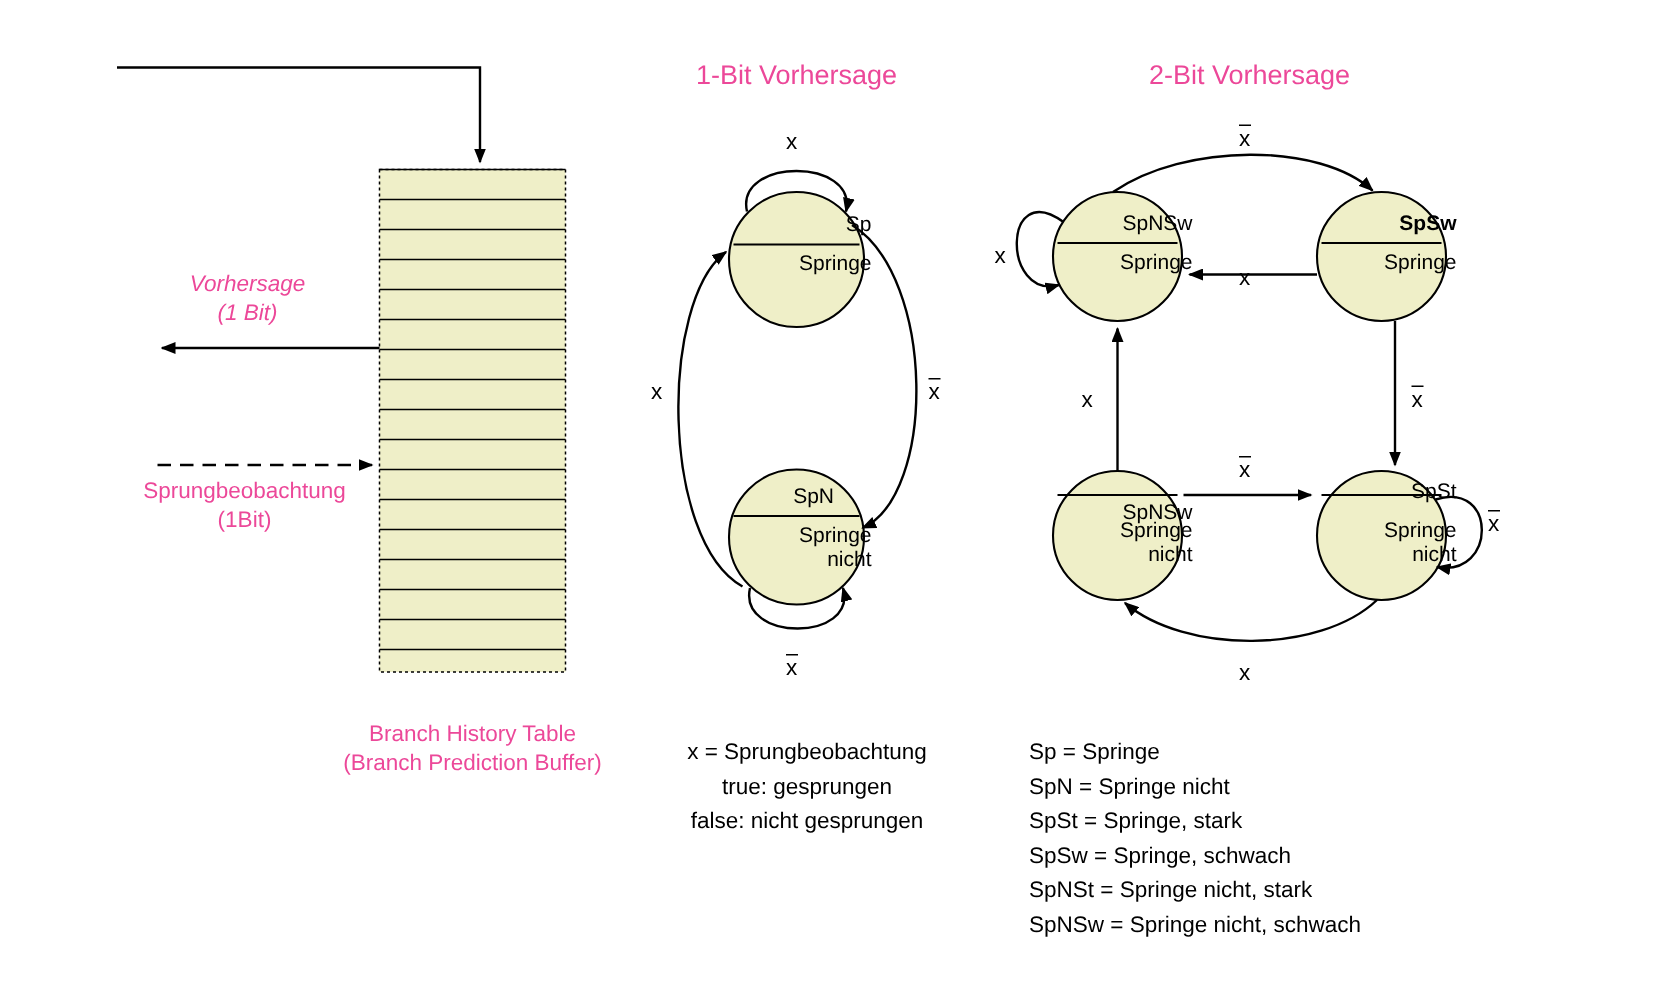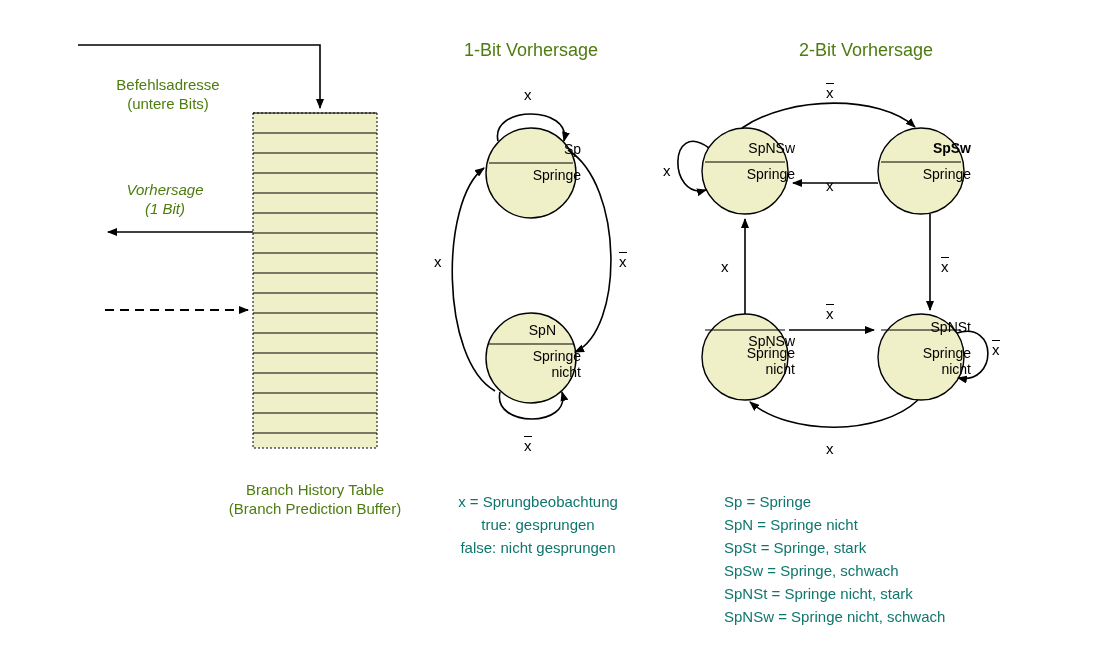--- a/index.html
+++ b/index.html
@@ -20,21 +20,21 @@
     position: absolute;
     left: 0;
     top: 0;
     width: 1108px;
     height: 664px;
   }
   .lbl {
     position: absolute;
     font-family: "Liberation Sans", sans-serif;
     font-size: 15px;
-    color: #4d7c0f;
+    color: #ec4899;
     white-space: pre;
     line-height: 19px;
   }
   .title {
     font-size: 18px;
   }
   .ctr {
     text-align: center;
   }
   .state-text {
@@ -64,21 +64,21 @@
     right: 0;
     top: -1px;
     border-top: 1px solid #000;
   }
   .legend {
     position: absolute;
     font-family: "Liberation Sans", sans-serif;
     font-size: 15px;
     line-height: 23px;
     white-space: pre;
-    color: #0f766e;
+    color: #000000;
   }
 </style>
 </head>
 <body>
 
 <div id="root">
 
   <svg class="svg-layer" viewBox="0 0 1108 664">
     <defs>
       <marker id="arr" markerWidth="10" markerHeight="8" refX="9" refY="4" orient="auto" markerUnits="userSpaceOnUse">
@@ -153,64 +153,64 @@
       <path d="M745,314 L745,219" fill="none" stroke="#000" stroke-width="1.6" marker-end="url(#arr)"></path>
 
       <path d="M789,330 L874,330" fill="none" stroke="#000" stroke-width="1.6" marker-end="url(#arr)"></path>
 
       <path d="M957,333 C998,320 998,385 958,378" fill="none" stroke="#000" stroke-width="1.6" marker-end="url(#arr)"></path>
 
       <path d="M918,400 C880,436 790,436 750,402" fill="none" stroke="#000" stroke-width="1.6" marker-end="url(#arr)"></path>
     </g>
   </svg>
 
-  <div class="lbl ctr" style="left:78px; top:75px; width:180px;"><span>Befehlsadresse
-(untere Bits)</span></div>
   <div class="lbl ctr" style="left:80px; top:180px; width:170px;font-style:italic;"><span>Vorhersage
 (1 Bit)</span></div>
+  <div class="lbl ctr" style="left:68px; top:318px; width:190px;"><span>Sprungbeobachtung
+(1Bit)</span></div>
   <div class="lbl ctr" style="left:135px; top:480px; width:360px;"><span>Branch History Table
 (Branch Prediction Buffer)</span></div>
 
   <div class="lbl title ctr" style="left:431px; top:41px; width:200px;"><span>1-Bit Vorhersage</span></div>
-  <div class="lbl title ctr" style="left:733px; top:41px; width:200px;text-align:right;"><span>2-Bit Vorhersage</span></div>
+  <div class="lbl title ctr" style="left:733px; top:41px; width:200px;"><span>2-Bit Vorhersage</span></div>
 
   <div class="state-text" style="left:481px; top:141px; width:100px;"><span>Sp</span></div>
   <div class="state-text" style="left:481px; top:167px; width:100px;"><span>Springe</span></div>
   <div class="state-text" style="left:456px; top:322px; width:100px;"><span>SpN</span></div>
   <div class="state-text" style="left:481px; top:348px; width:100px;"><span>Springe
 nicht</span></div>
 
   <div class="edge-lbl" style="left:524px; top:86px;"><span>x</span></div>
   <div class="edge-lbl" style="left:434px; top:253px;"><span>x</span></div>
   <div class="edge-lbl" style="left:619px; top:253px;"><span class="ovl">x</span></div>
   <div class="edge-lbl" style="left:524px; top:437px;"><span class="ovl">x</span></div>
 
   <div class="state-text" style="left:695px; top:140px; width:100px;"><span>SpNSw</span></div>
   <div class="state-text" style="left:695px; top:166px; width:100px;"><span>Springe</span></div>
   <div class="state-text" style="left:871px; top:140px; width:100px;font-weight:bold;"><span>SpSw</span></div>
   <div class="state-text" style="left:871px; top:166px; width:100px;"><span>Springe</span></div>
   <div class="state-text" style="left:695px; top:333px; width:100px;"><span>SpNSw</span></div>
   <div class="state-text" style="left:695px; top:345px; width:100px;"><span>Springe
 nicht</span></div>
-  <div class="state-text" style="left:871px; top:319px; width:100px;"><span>SpNSt</span></div>
+  <div class="state-text" style="left:871px; top:319px; width:100px;"><span>SpSt</span></div>
   <div class="state-text" style="left:871px; top:345px; width:100px;"><span>Springe
 nicht</span></div>
 
   <div class="edge-lbl" style="left:826px; top:84px;"><span class="ovl">x</span></div>
   <div class="edge-lbl" style="left:663px; top:162px;"><span>x</span></div>
   <div class="edge-lbl" style="left:826px; top:177px;"><span>x</span></div>
   <div class="edge-lbl" style="left:941px; top:258px;"><span class="ovl">x</span></div>
   <div class="edge-lbl" style="left:721px; top:258px;"><span>x</span></div>
   <div class="edge-lbl" style="left:826px; top:305px;"><span class="ovl">x</span></div>
   <div class="edge-lbl" style="left:992px; top:341px;"><span class="ovl">x</span></div>
   <div class="edge-lbl" style="left:826px; top:440px;"><span>x</span></div>
 
   <div class="legend ctr" style="left:418px; top:490px; width:240px;"><span>x = Sprungbeobachtung
 true: gesprungen
 false: nicht gesprungen</span></div>
-  <div class="legend" style="left:686px; top:490px; width:380px;margin-left:38px;"><span>Sp = Springe
+  <div class="legend" style="left:686px; top:490px; width:380px;"><span>Sp = Springe
 SpN = Springe nicht
 SpSt = Springe, stark
 SpSw = Springe, schwach
 SpNSt = Springe nicht, stark
 SpNSw = Springe nicht, schwach</span></div>
 
 </div>
 
 </body></html>

